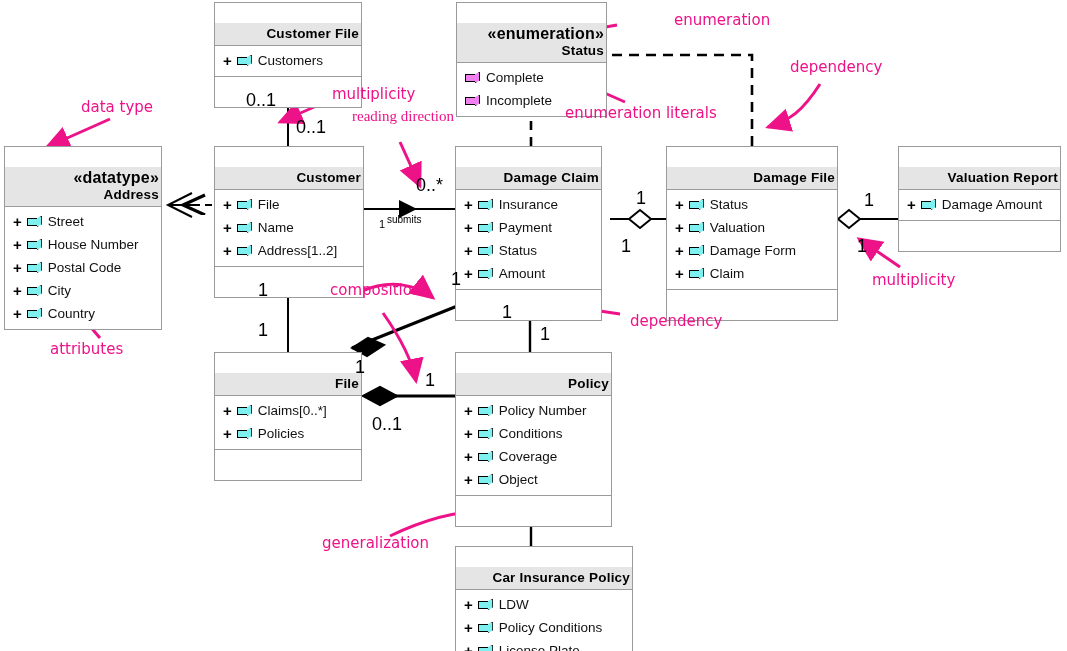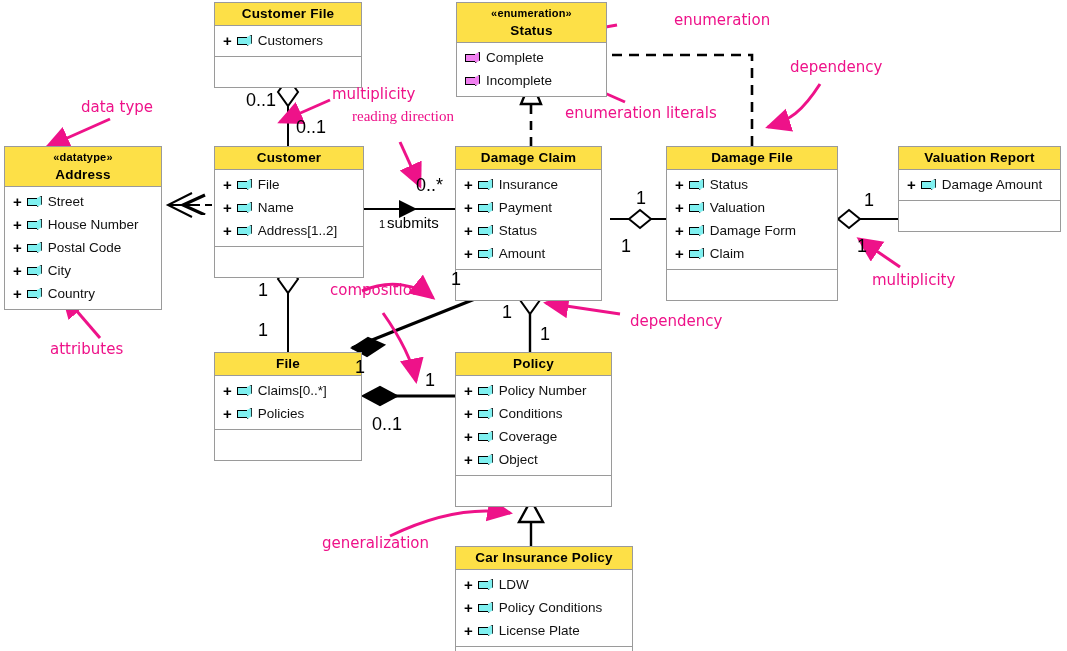--- a/index.html
+++ b/index.html
@@ -15,32 +15,33 @@
 
   
   .cls{
     position:absolute;
     border:1.5px solid #9a9a9a;
     background:#ffffff;
     box-sizing:border-box;
     z-index:5;
   }
   .cls .hdr{
-    background:#fde047;
+    background:#e5e5e5;
     border-bottom:1.5px solid #9a9a9a;
-    text-align:center;
+    text-align:right;
     font-weight:bold;
     font-size:13.5px;
     color:#000;
     line-height:17px;
     padding:2px 2px 3px 2px;
     letter-spacing:.2px;
     box-sizing:border-box;
-  }
-  .cls .hdr .stereo{font-size:11px;display:block;font-weight:bold;}
+    margin-top:20px;
+  }
+  .cls .hdr .stereo{font-size:16px;display:block;font-weight:bold;}
   .cls .hdr .nm{display:block;}
   .cls .attrs{
     padding:3px 0 4px 0;
     box-sizing:border-box;
   }
   .cls .foot{
     border-top:1.5px solid #9a9a9a;
     height:31px;
     box-sizing:border-box;
   }
@@ -85,21 +86,21 @@
   .mult{
     position:absolute;
     color:#000;
     font-size:18px;
     font-family:"Liberation Sans", sans-serif;
     white-space:nowrap;
     z-index:8;
   }
   .mult.small{font-size:11px;}
   .role{
-    position:absolute;color:#000;font-size:15px;white-space:nowrap;z-index:8;
+    position:absolute;color:#000;font-size:10px;white-space:nowrap;z-index:8;
   }
 </style>
 </head>
 <body>
 
 <div id="stage">
 
   <svg id="wires" viewBox="0 0 1067 651">
     <defs>
       <marker id="arrowOpen" markerWidth="14" markerHeight="14" refX="11" refY="5" orient="auto">

